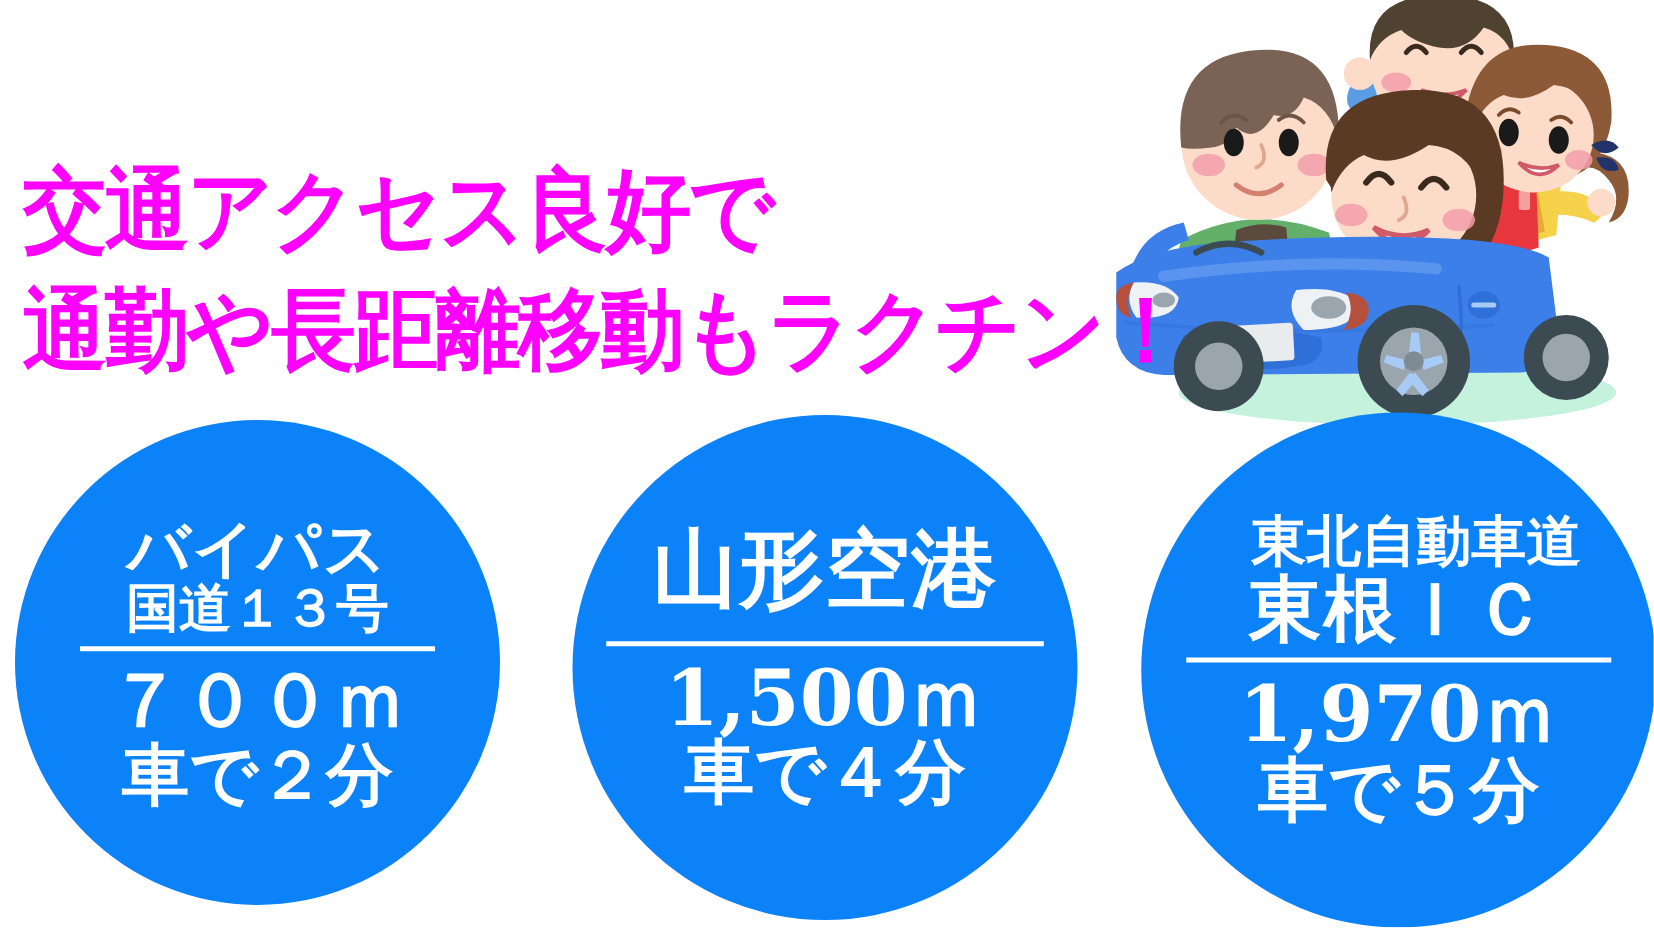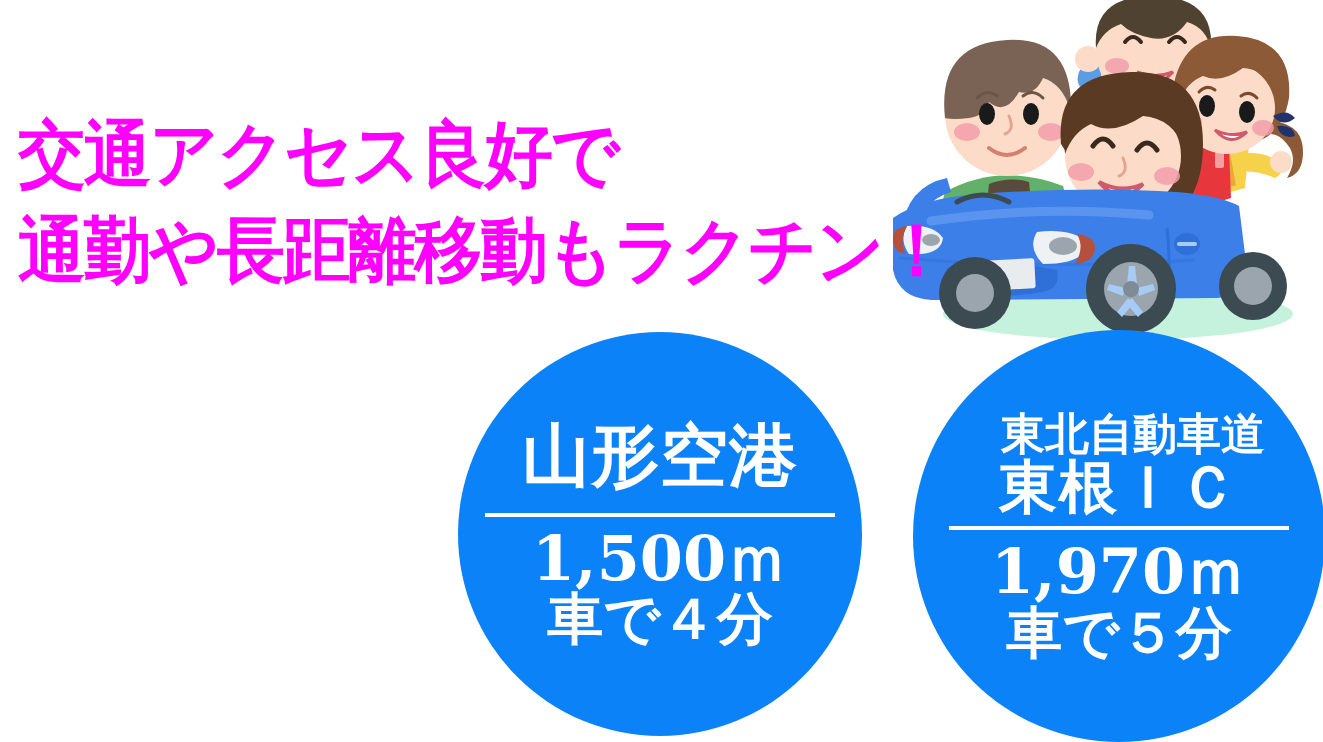--- a/index.html
+++ b/index.html
@@ -15,21 +15,21 @@
     width: 1323px;
     height: 742px;
     background: #ffffff;
     overflow: hidden;
   }
 
   
   .headline {
     position: absolute;
     left: 18px;
-    top: 106px;
+    top: 120px;
     z-index: 5;
   }
   .headline-line {
     color: #ff00ff;
     font-family: "DejaVu Sans", "Liberation Sans", sans-serif;
     font-weight: bold;
     font-size: 72px;
     line-height: 96px;
     letter-spacing: -2px;
     white-space: nowrap;
@@ -254,20 +254,31 @@
         </g>
         <circle cx="246" cy="293" r="8" fill="#7e8b94"></circle>
         <circle cx="368" cy="290" r="34" fill="#3c4a52"></circle>
         <circle cx="368" cy="290" r="19" fill="#9aa5ad"></circle>
 
         <path d="M72 206 q26 -14 52 0" stroke="#3c4a52" stroke-width="5" fill="none" stroke-linecap="round"></path>
       </g>
     </svg>
   </div>
 
+  <div class="circle" id="circle-1">
+    <div class="circle-top">
+      <div class="title-a">バイパス</div>
+      <div class="title-b">国道１３号</div>
+    </div>
+    <div class="divider"></div>
+    <div class="circle-bottom">
+      <div class="dist">７００ｍ</div>
+      <div class="time">車で２分</div>
+    </div>
+  </div>
 
   <div class="circle" id="circle-2">
     <div class="circle-top">
       <div class="title-a">山形空港</div>
     </div>
     <div class="divider"></div>
     <div class="circle-bottom">
       <div class="dist">1,500ｍ</div>
       <div class="time">車で４分</div>
     </div>

